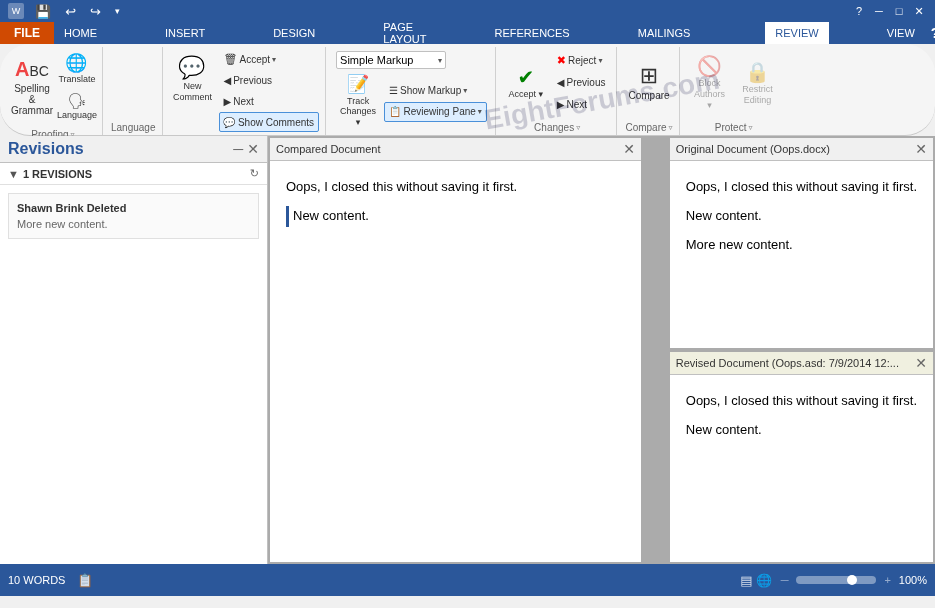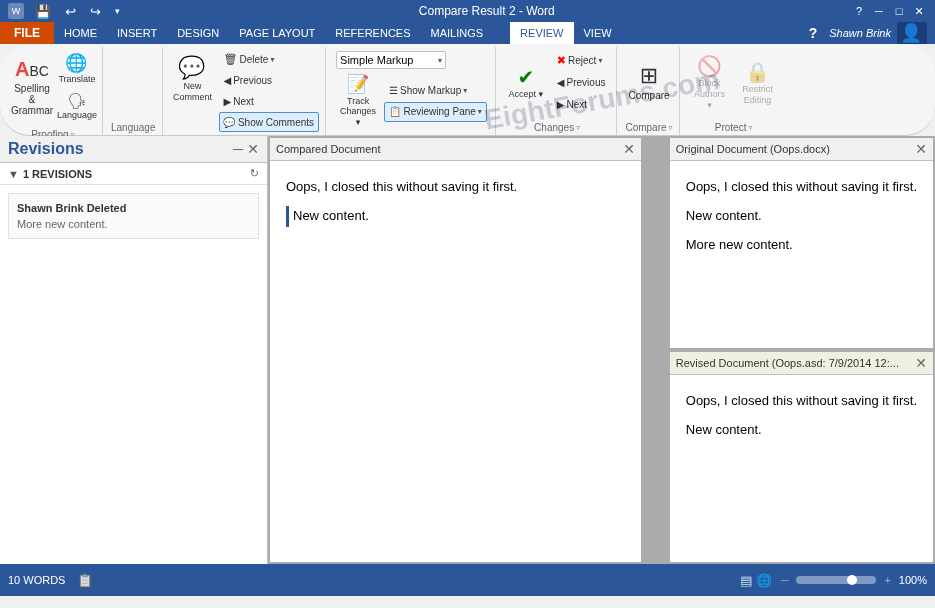--- a/index.html
+++ b/index.html
@@ -33,21 +33,21 @@
       background: #d04a02;
       color: white;
       padding: 0 14px;
       height: 22px;
       display: flex;
       align-items: center;
       font-weight: bold;
       font-size: 12px;
       cursor: pointer;
     }
-    .menu-items { display: flex; align-items: center; height: 22px; }
+    .menu-items { display: flex; align-items: center; height: 22px; gap: 48px; }
     .menu-item {
       color: white;
       padding: 0 10px;
       height: 22px;
       display: flex;
       align-items: center;
       font-size: 11px;
       cursor: pointer;
     }
     .menu-item.active { background: white; color: #2b579a; margin-left: 17px; }
@@ -300,21 +300,20 @@
 <body>
 
 <div class="title-bar">
   <div class="title-bar-icons">
     <div class="title-bar-icon">W</div>
     <span class="qa-btn">💾</span>
     <span class="qa-btn">↩</span>
     <span class="qa-btn">↪</span>
     <span class="qa-btn" style="font-size:9px;">▾</span>
   </div>
-  <div class="title-bar-title">Compare Result 2 - Word</div>
   <div class="title-bar-controls">
     <span class="title-bar-btn">?</span>
     <span class="title-bar-btn">─</span>
     <span class="title-bar-btn">□</span>
     <span class="title-bar-btn">✕</span>
   </div>
 </div>
 
 <div class="menu-bar">
   <div class="file-btn">FILE</div>
@@ -373,21 +372,21 @@
 
   <div class="ribbon-group">
     <div class="ribbon-group-content" style="align-items:flex-start;">
       <div class="ribbon-btn-large">
         <div style="font-size:22px;">💬</div>
         <div style="font-size:9px;text-align:center;">New<br>Comment</div>
       </div>
       <div style="display:flex;flex-direction:column;gap:1px;">
         <div class="ribbon-btn-small">
           <span style="font-size:11px;">🗑</span>
-          <span>Delete</span>
+          <span>Accept</span>
           <span class="dropdown-arrow">▾</span>
         </div>
         <div class="ribbon-btn-small">
           <span style="font-size:10px;">◀</span>
           <span>Previous</span>
         </div>
         <div class="ribbon-btn-small">
           <span style="font-size:10px;">▶</span>
           <span>Next</span>
         </div>

